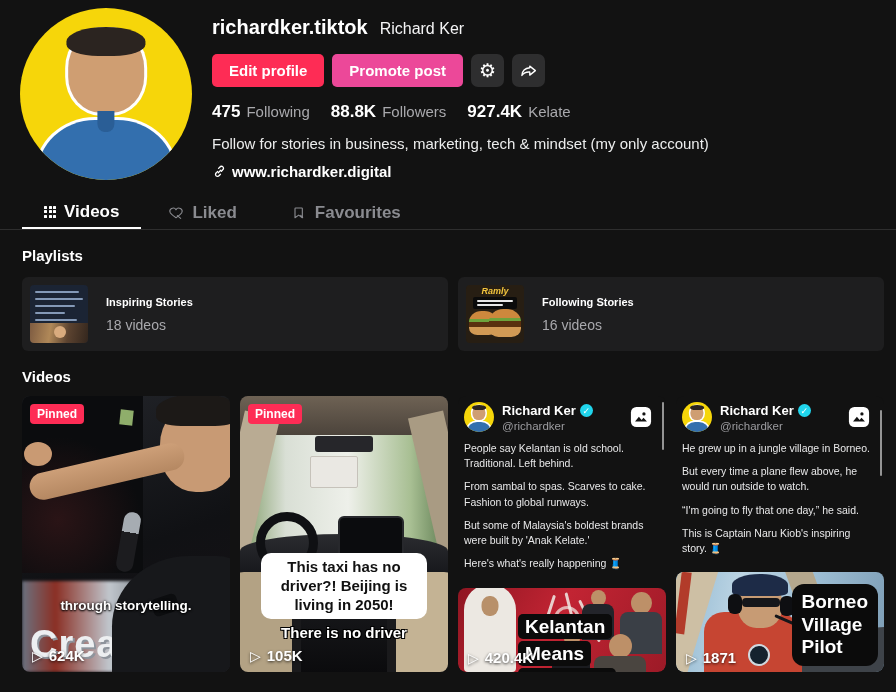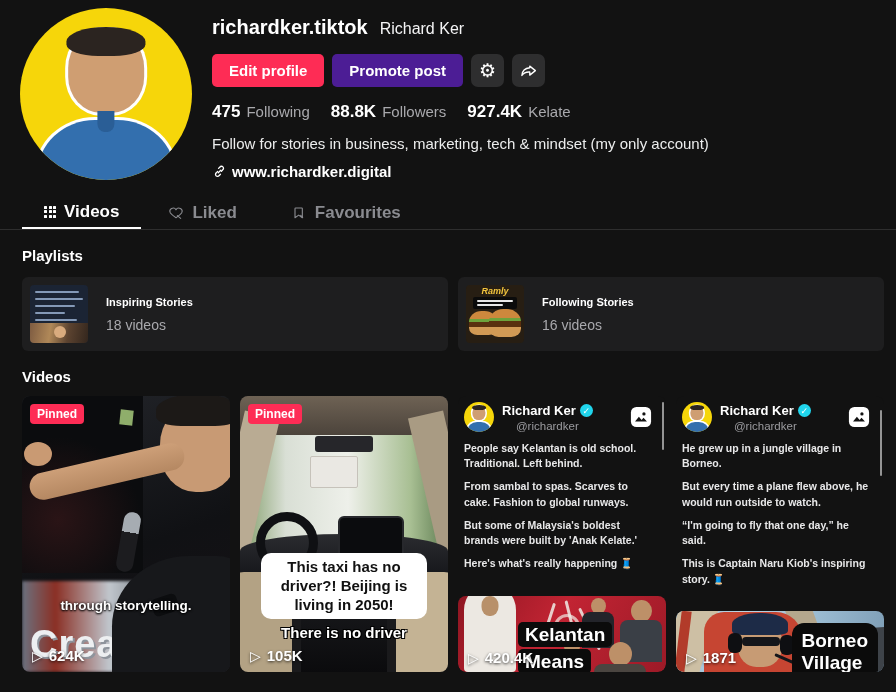--- a/index.html
+++ b/index.html
@@ -14,21 +14,21 @@
   .face-body { position:absolute; left:50%; bottom:-9%; width:80%; height:44%; transform:translateX(-50%); background:#336fae; border-radius:42% 42% 0 0 / 72% 72% 0 0; box-shadow:0 0 0 3px #fff; }
   .face-collar { position:absolute; left:50%; bottom:28%; width:10%; height:12%; transform:translateX(-50%); background:#2a5e96; border-radius:0 0 40% 40%; }
 
   .head-info { margin-left:20px; padding-top:8px; }
   .name-row { display:flex; align-items:baseline; gap:12px; }
   .username { font-size:20px; font-weight:700; }
   .display-name { font-size:16px; font-weight:400; color:#f4f4f5; }
   .actions { display:flex; gap:8px; margin-top:15px; align-items:center; }
   .btn { border:none; border-radius:5px; height:33px; font-size:15px; font-weight:700; color:#fff; padding:0 17px; cursor:pointer; font-family:inherit; }
   .btn-primary { background:#FE2C55; }
-  .btn-dark { background:#4c1d95; }
+  .btn-dark { background:#ec4899; }
   .icon-btn { width:33px; height:33px; border:none; border-radius:7px; background:#2e2e2f; color:#fff; display:flex; align-items:center; justify-content:center; cursor:pointer; }
   .gear-glyph { font-size:19px; line-height:1; }
   .stats { display:flex; gap:21px; margin-top:15px; align-items:baseline; }
   .stat { display:flex; gap:6px; align-items:baseline; cursor:pointer; }
   .stat b { font-size:17px; font-weight:700; }
   .stat span { font-size:15px; color:#a9a9ad; }
   .bio { margin-top:13px; font-size:15px; color:#eceded; }
   .link-row { margin-top:11px; display:flex; align-items:center; gap:5px; cursor:pointer; }
   .link-row span { font-size:15px; font-weight:700; }
 
@@ -104,24 +104,24 @@
   
   .tcard { background:#121212; display:flex; flex-direction:column; }
   .tcard .thead { display:flex; align-items:flex-start; padding:6px 6px 0 6px; position:relative; }
   .avatar-mini { width:30px; height:30px; border-radius:50%; background:#F6D60A; position:relative; overflow:hidden; flex:none; }
   .avatar-mini .face-head { box-shadow:0 0 0 1.5px #fff; }
   .avatar-mini .face-body { box-shadow:0 0 0 1.5px #fff; }
   .tmeta { margin-left:8px; padding-top:1px; }
   .tname-row { display:flex; align-items:center; gap:4px; }
   .tname { font-size:13px; font-weight:700; }
   .verified { width:13px; height:13px; border-radius:50%; background:#20D5EC; color:#fff; font-size:9px; font-weight:700; display:flex; align-items:center; justify-content:center; }
-  .thandle { font-size:11.5px; color:#9b9b9f; margin-top:2px;text-align:center; }
+  .thandle { font-size:11.5px; color:#9b9b9f; margin-top:2px; }
   .photo-badge { position:absolute; right:14px; top:10px; }
   .scrollthumb { position:absolute; right:2px; width:2px; background:rgba(255,255,255,.55); border-radius:1px; }
-  .tbody { padding:9px 12px 16px 6px; font-size:10.5px; line-height:1.45; color:#e8e8e9;font-weight:bold; }
+  .tbody { padding:9px 12px 8px 6px; font-size:10.5px; line-height:1.45; color:#e8e8e9; }
   .tbody p { margin-bottom:8px; }
   .tthumb { margin-top:auto; position:relative; height:108px; border-radius:8px; overflow:hidden; }
 
   
   .t3 { background:linear-gradient(120deg,#8f1622 0%,#c22433 45%,#9c1a27 100%); }
   .t3 .spear { position:absolute; background:#f0ece6; opacity:.85; width:3px; height:46px; border-radius:2px; }
   .t3 .ring { position:absolute; left:96px; top:18px; width:26px; height:26px; border:3px solid #f0ece6; border-radius:50%; opacity:.7; }
   .t3 .woman { position:absolute; left:6px; bottom:0; width:52px; height:88px; background:#ece8e2; border-radius:26px 26px 4px 4px; }
   .t3 .woman i { position:absolute; left:50%; top:12px; transform:translateX(-50%); width:17px; height:20px; background:#b8906a; border-radius:45%; }
   .t3 .head { position:absolute; border-radius:50%; background:#bd9068; }

